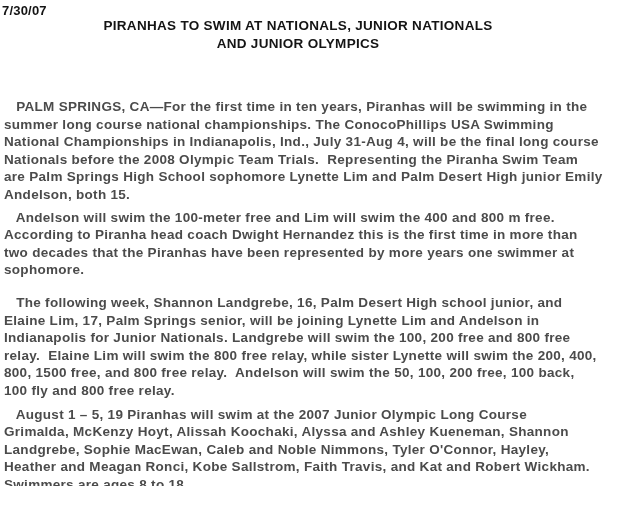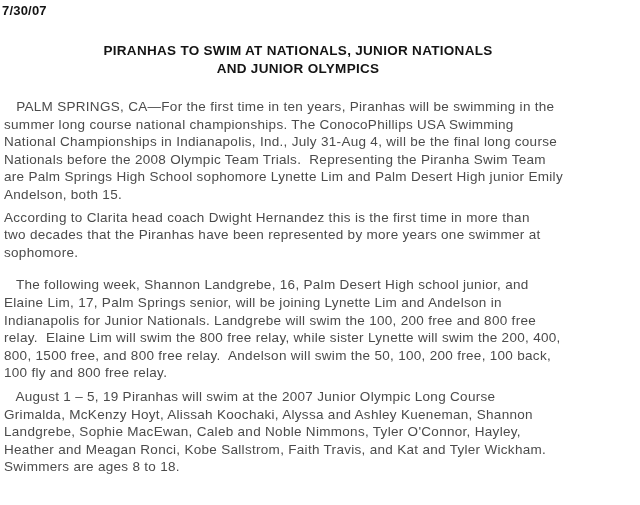--- a/index.html
+++ b/index.html
@@ -20,38 +20,39 @@
     top: 3px;
     left: 2px;
     font-size: 13px;
     font-weight: 700;
     color: #141414;
     letter-spacing: 0.2px;
     white-space: pre;
   }
   .title {
     position: absolute;
-    top: 42px;
+    top: 17px;
     left: 0;
     width: 596px;
     text-align: center;
     font-size: 13.5px;
     font-weight: 700;
     line-height: 18px;
     color: #141414;
     letter-spacing: 0.3px;
   }
   .body-text {
     position: absolute;
     top: 98px;
     left: 4px;
     font-size: 13.5px;
     line-height: 17.6px;
     color: #4b4b4b;
     letter-spacing: 0.3px;
+    font-weight: bold;
   }
   .para { margin: 0 0 5px 0; }
   .para:nth-child(3) { margin-bottom: 6px; margin-top: 15px; }
   .para:last-child { margin-bottom: 0; }
   .line { white-space: pre; }
 </style>
 </head>
 <body>
 
 <div class="page">
@@ -68,36 +69,37 @@
     <div class="para">
       <div class="line">   PALM SPRINGS, CA—For the first time in ten years, Piranhas will be swimming in the</div>
       <div class="line">summer long course national championships. The ConocoPhillips USA Swimming</div>
       <div class="line">National Championships in Indianapolis, Ind., July 31-Aug 4, will be the final long course</div>
       <div class="line">Nationals before the 2008 Olympic Team Trials.  Representing the Piranha Swim Team</div>
       <div class="line">are Palm Springs High School sophomore Lynette Lim and Palm Desert High junior Emily</div>
       <div class="line">Andelson, both 15.</div>
     </div>
 
     <div class="para">
-      <div class="line">According to Clarita head coach Dwight Hernandez this is the first time in more than</div>
+      <div class="line">   Andelson will swim the 100-meter free and Lim will swim the 400 and 800 m free.</div>
+      <div class="line">According to Piranha head coach Dwight Hernandez this is the first time in more than</div>
       <div class="line">two decades that the Piranhas have been represented by more years one swimmer at</div>
       <div class="line">sophomore.</div>
     </div>
 
     <div class="para">
       <div class="line">   The following week, Shannon Landgrebe, 16, Palm Desert High school junior, and</div>
       <div class="line">Elaine Lim, 17, Palm Springs senior, will be joining Lynette Lim and Andelson in</div>
       <div class="line">Indianapolis for Junior Nationals. Landgrebe will swim the 100, 200 free and 800 free</div>
       <div class="line">relay.  Elaine Lim will swim the 800 free relay, while sister Lynette will swim the 200, 400,</div>
       <div class="line">800, 1500 free, and 800 free relay.  Andelson will swim the 50, 100, 200 free, 100 back,</div>
       <div class="line">100 fly and 800 free relay.</div>
     </div>
 
     <div class="para">
       <div class="line">   August 1 – 5, 19 Piranhas will swim at the 2007 Junior Olympic Long Course</div>
       <div class="line">Grimalda, McKenzy Hoyt, Alissah Koochaki, Alyssa and Ashley Kueneman, Shannon</div>
       <div class="line">Landgrebe, Sophie MacEwan, Caleb and Noble Nimmons, Tyler O'Connor, Hayley,</div>
-      <div class="line">Heather and Meagan Ronci, Kobe Sallstrom, Faith Travis, and Kat and Tyler Wickham.</div>
+      <div class="line">Heather and Meagan Ronci, Kobe Sallstrom, Faith Travis, and Kat and Robert Wickham.</div>
       <div class="line">Swimmers are ages 8 to 18.</div>
     </div>
 
   </div>
 </div>
 
 </body></html>

